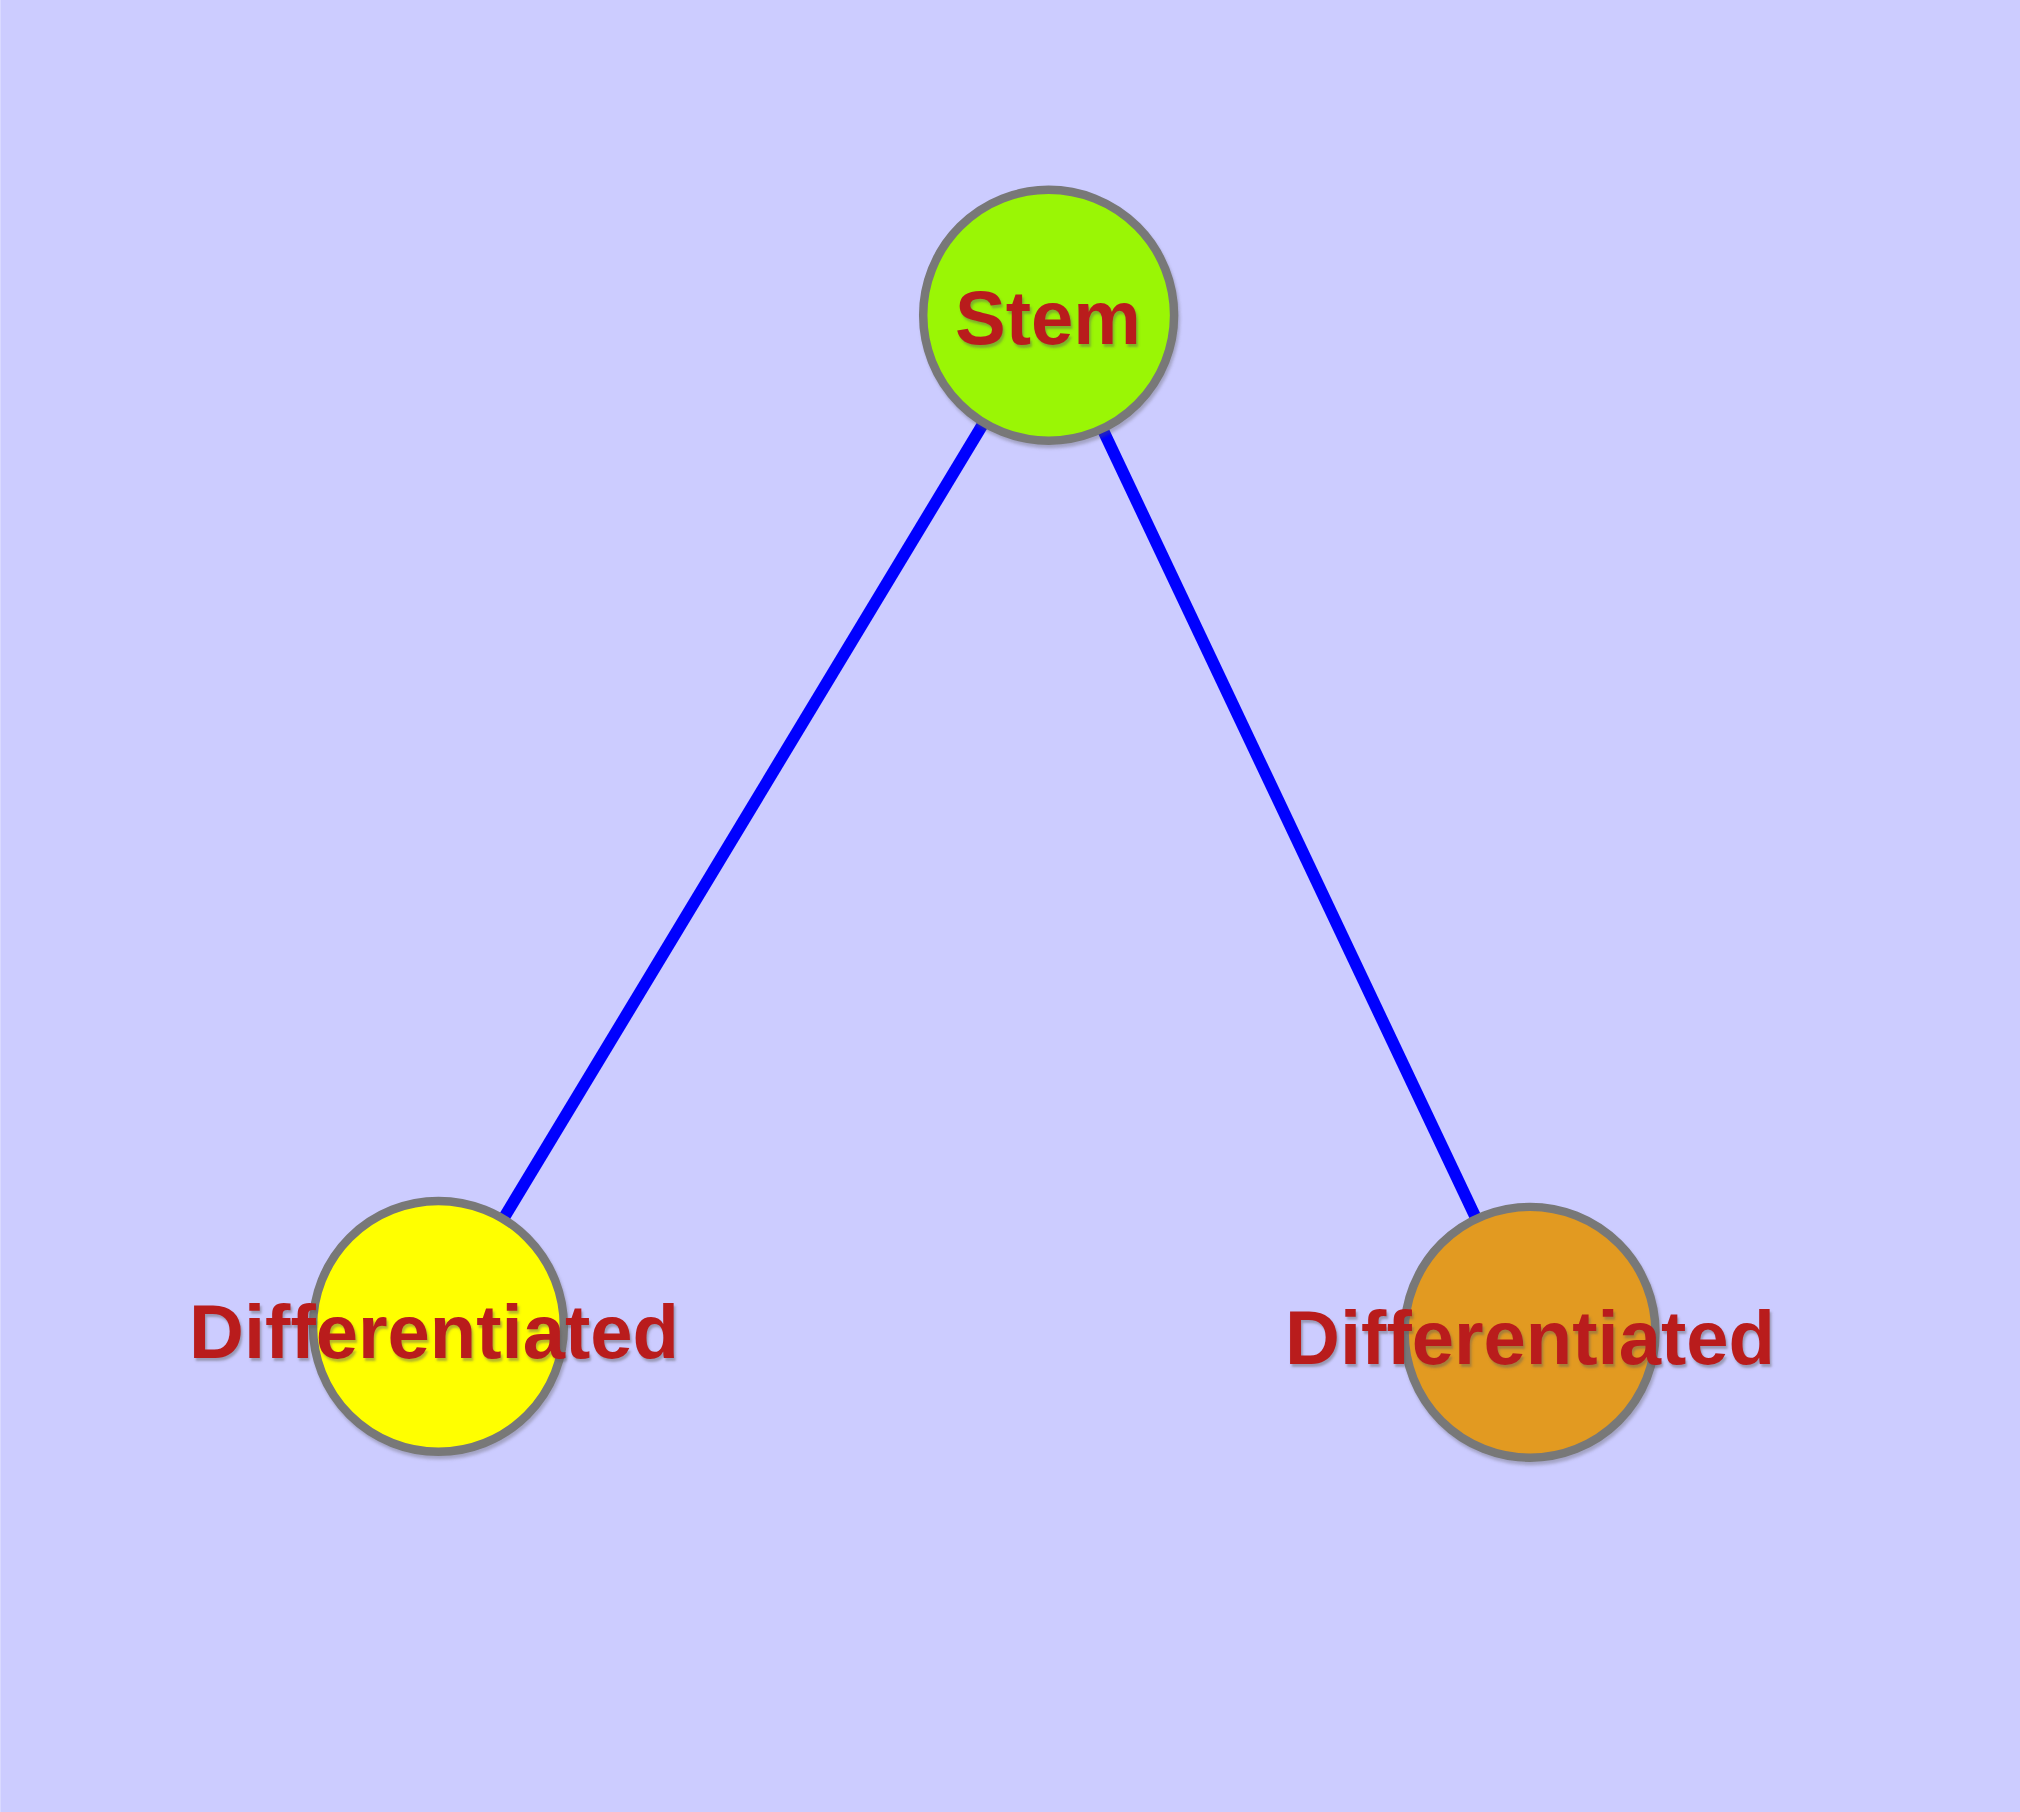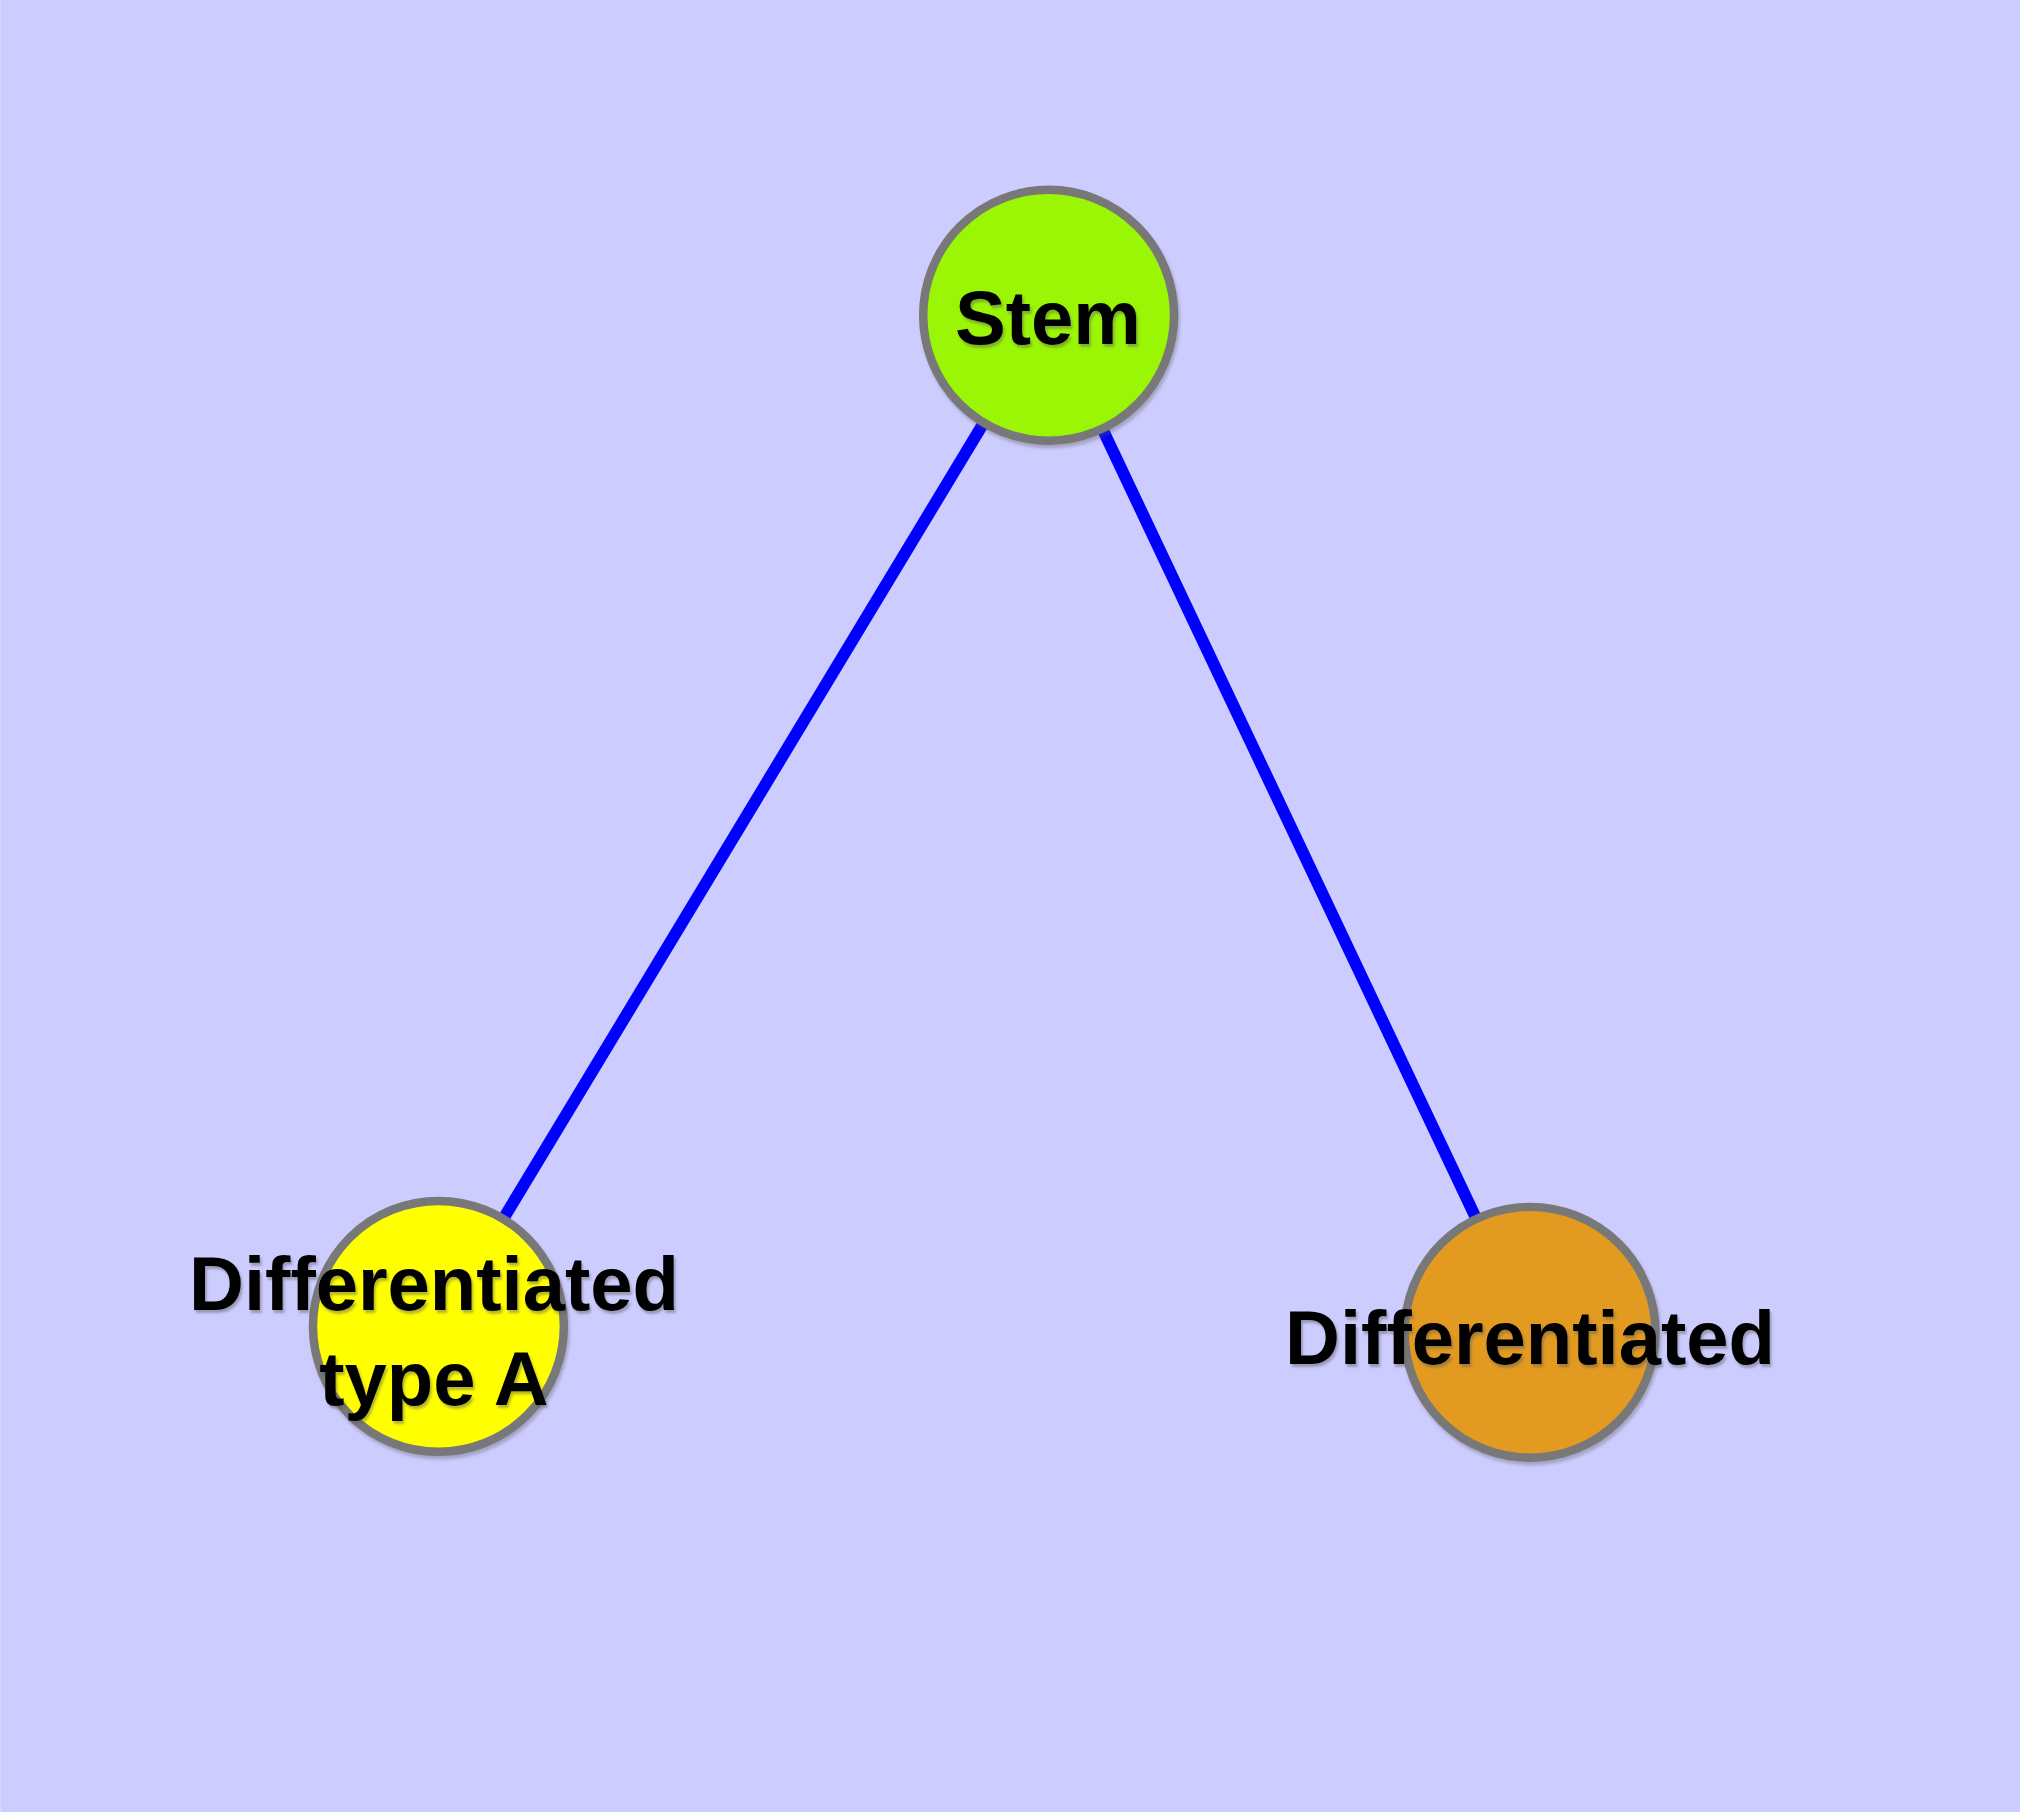--- a/index.html
+++ b/index.html
@@ -23,22 +23,22 @@
   }
   .node-shape {
     filter: drop-shadow(2px 4px 2px rgba(90, 90, 90, 0.35));
   }
   .node-label {
     position: absolute;
     transform: translate(-50%, -50%);
     font-size: 76px;
     font-weight: bold;
     line-height: 95px;
-    color: #000000;
-    text-align: center;
+    color: #b91c1c;
+    text-align: left;
     white-space: nowrap;
     text-shadow: 1.7px 3.4px 2.5px rgba(90, 90, 90, 0.45);
   }
 </style>
 </head>
 <body>
 
 <div class="canvas">
   <svg width="2021" height="1812" viewBox="0 0 2384 2138">
     <rect x="0" y="0" width="2384" height="2138" fill="#CCCCFF"></rect>
@@ -53,20 +53,19 @@
 
     <circle class="node-shape" cx="1805" cy="1572" r="148" stroke-width="10" fill="#E29A21" stroke="#787878"></circle>
   </svg>
 
   <div class="node-label" style="left:1048px; top:317px;">
     <div>Stem</div>
   </div>
 
   <div class="node-label" style="left:434px; top:1331px;">
     <div>Differentiated</div>
-    <div>type A</div>
   </div>
 
   <div class="node-label" style="left:1530px; top:1337px;">
     <div>Differentiated</div>
   </div>
 </div>
 
 
 </body></html>

